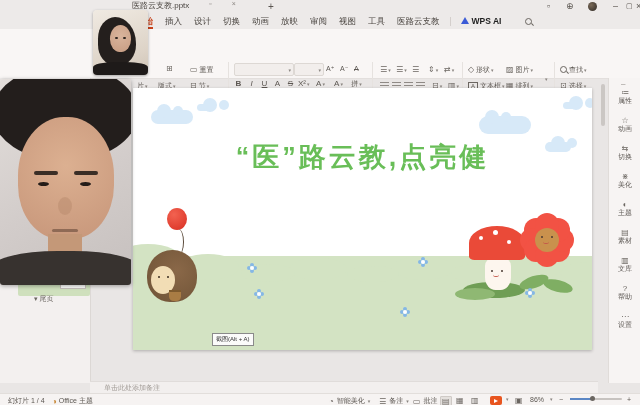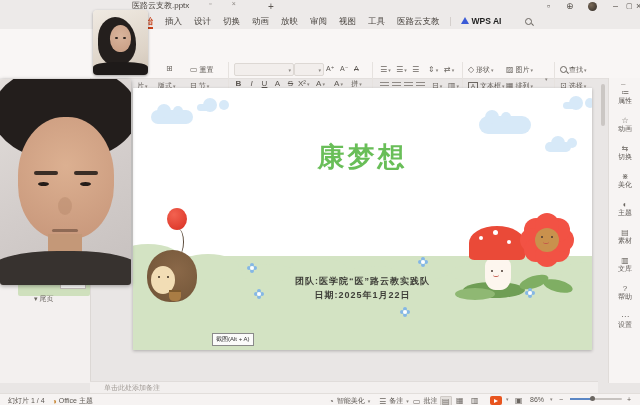--- a/index.html
+++ b/index.html
@@ -220,25 +220,21 @@
   <div class="cloud" style="left:18px;top:22px;width:42px;height:14px"></div>
   <div class="cloud" style="left:64px;top:16px;width:16px;height:7px"></div>
   <div class="cloud" style="left:346px;top:28px;width:52px;height:18px"></div>
   <div class="cloud" style="left:412px;top:54px;width:26px;height:10px"></div>
   <div class="cloud" style="left:430px;top:14px;width:16px;height:7px"></div>
 
   <div class="hill"></div>
   <div class="bumps"></div>
 
   <div class="slide-title">
-    <div>康梦想</div>
-  </div>
-  <div class="slide-sub">
-    <div>团队:医学院“医”路云教实践队</div>
-    <div>日期:2025年1月22日</div>
+    <div>“医”路云教,点亮健</div>
   </div>
 
   <div class="balloon"></div>
   <div class="bstring"></div>
   <div class="hedgehog"></div>
   <div class="hh-face"></div>
   <div class="hh-eye" style="left:25px;top:188px"></div>
   <div class="hh-eye" style="left:34px;top:188px"></div>
   <div class="hh-basket"></div>
 

